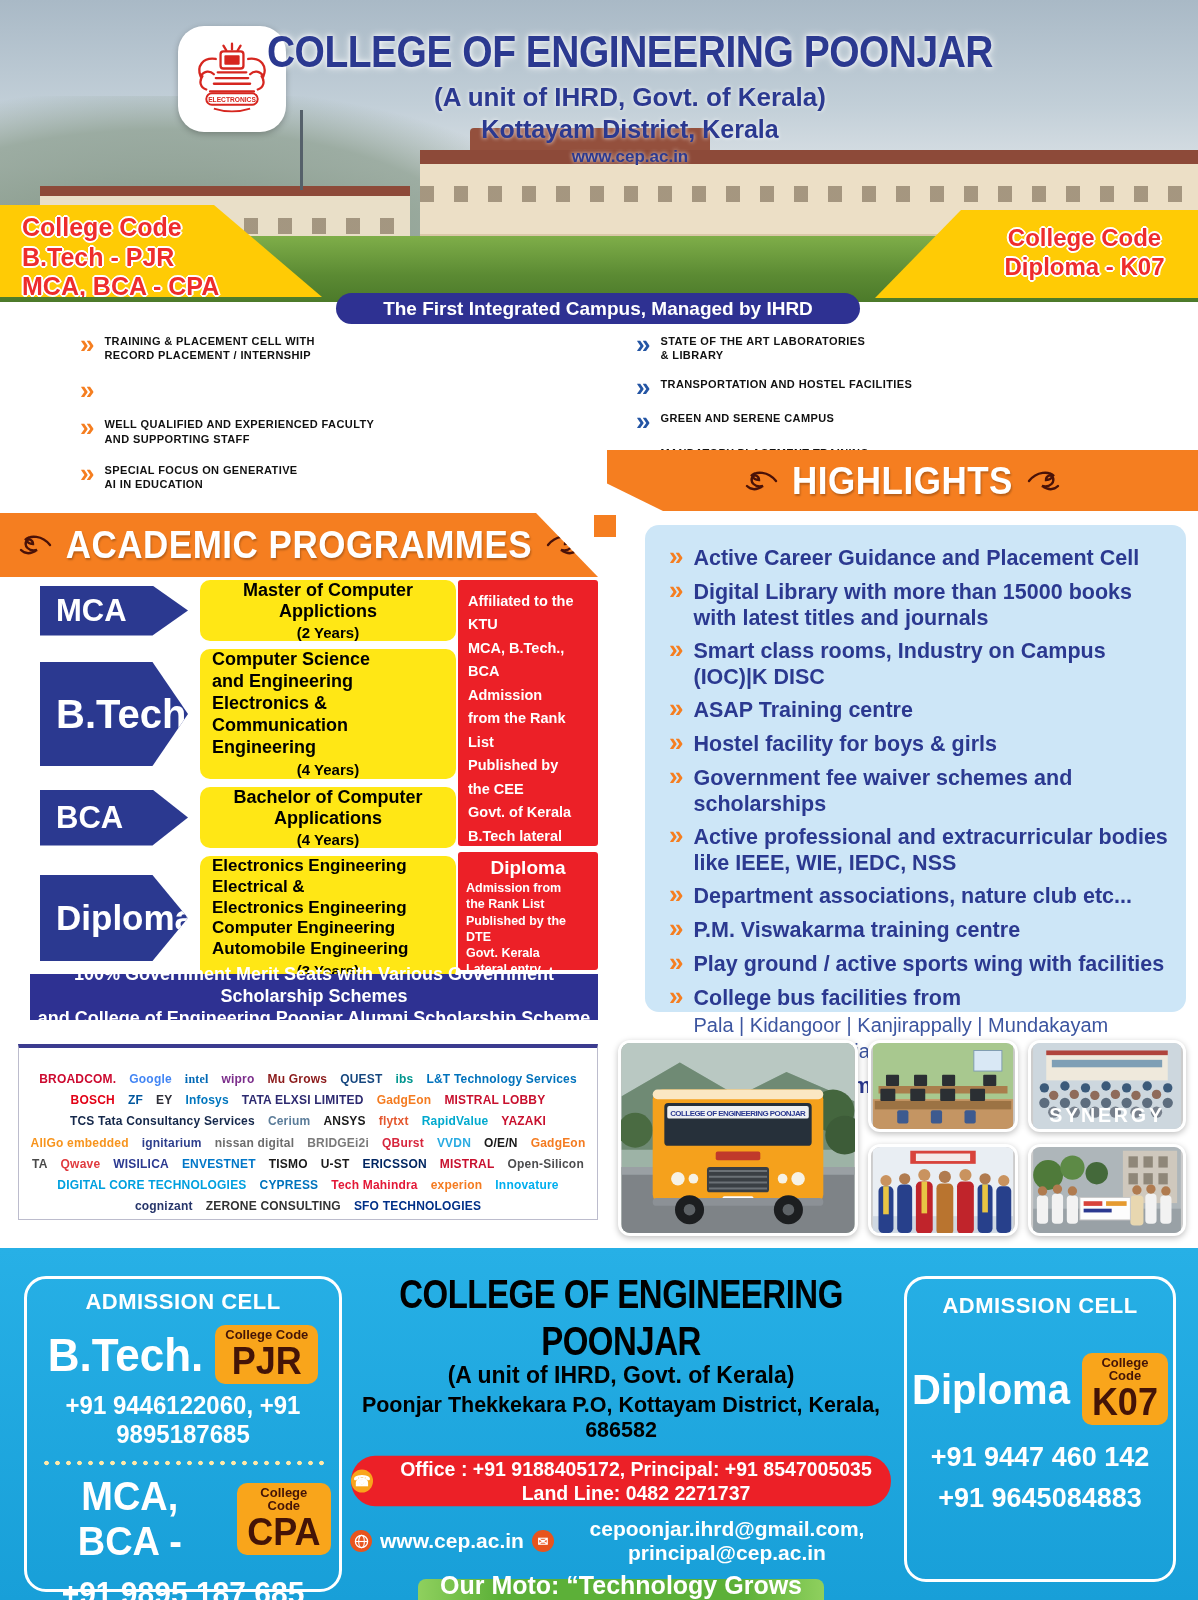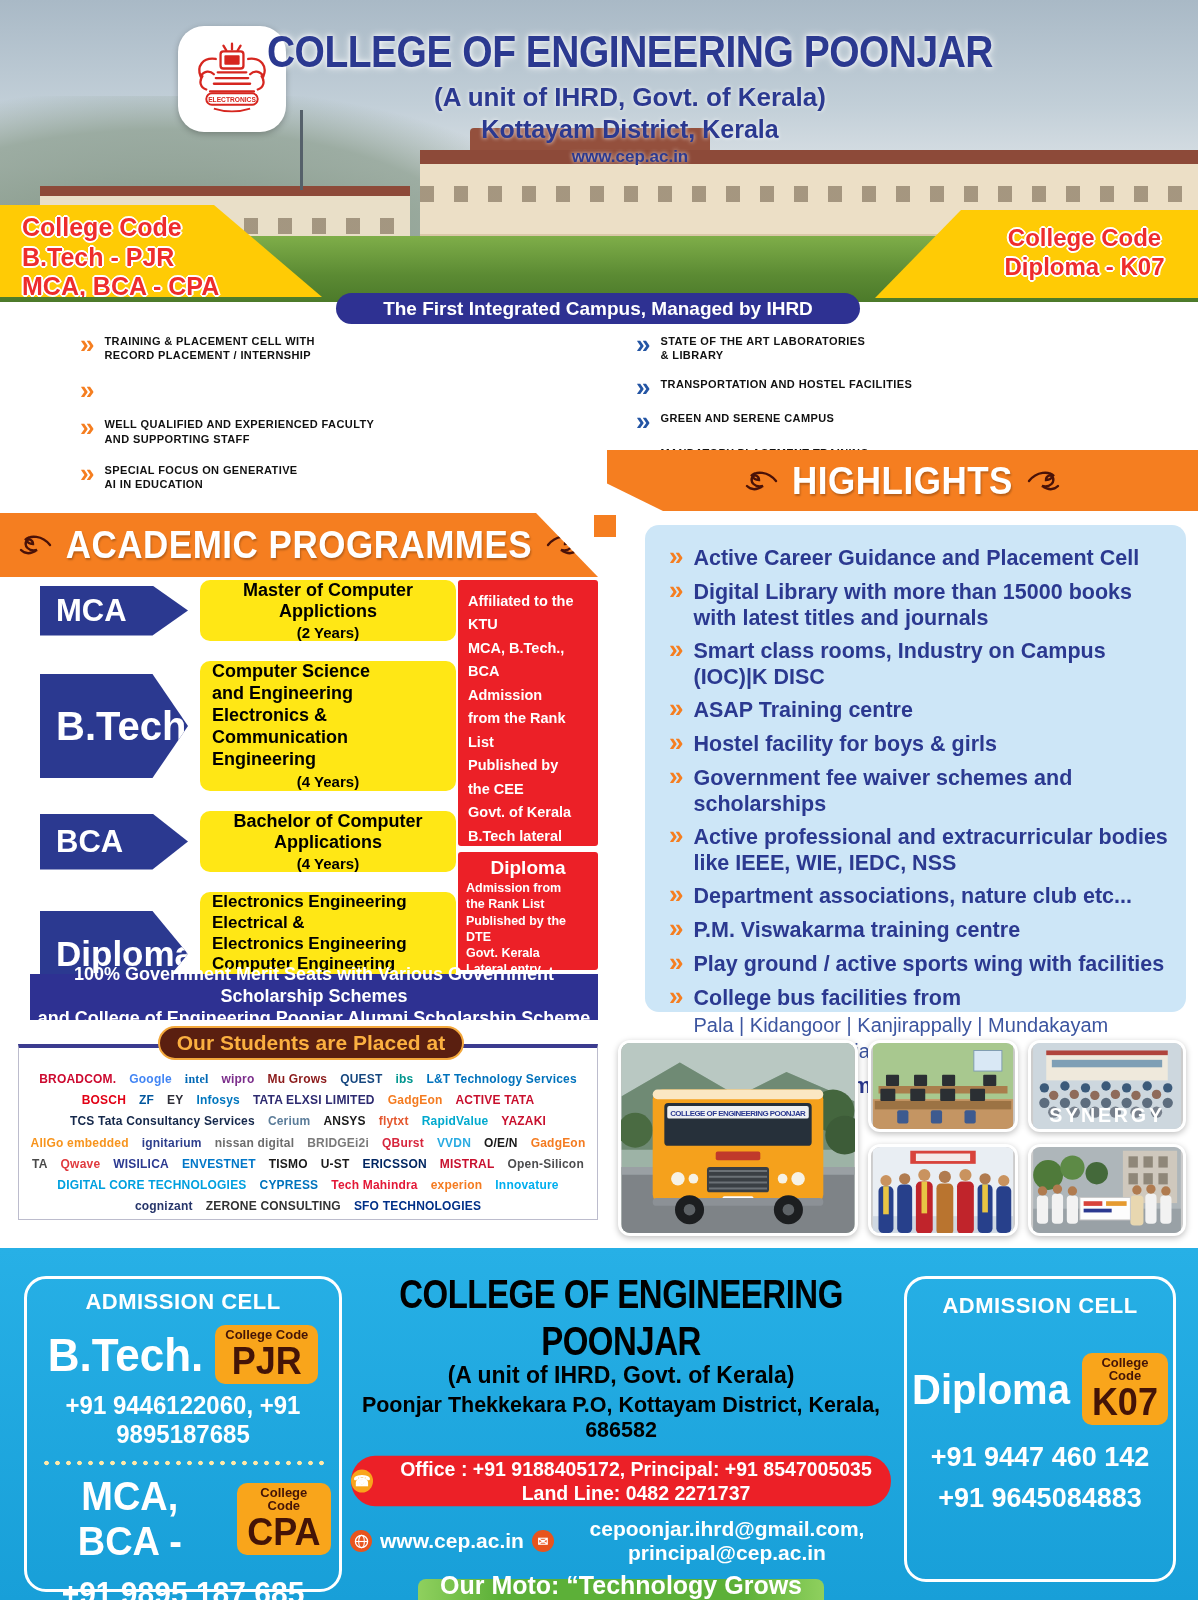--- a/index.html
+++ b/index.html
@@ -56,21 +56,21 @@
 
   
   #acad-band{left:0;top:513px;width:598px;height:64px;background:#f57e20;
     clip-path:polygon(0 0,536px 0,598px 100%,0 100%);display:flex;align-items:center;justify-content:center;gap:14px;}
   .band-title{color:#fff;font-weight:900;font-size:35px;letter-spacing:.5px;transform:scaleY(1.1);
     text-shadow:1px 2px 2px rgba(0,0,0,.25);}
   .flourish{width:34px;height:28px;}
   .flip{transform:scaleX(-1);}
   #orange-sq{left:594px;top:515px;width:22px;height:22px;background:#f57e20;}
 
-  #prog-rows{left:40px;top:580px;width:416px;display:flex;flex-direction:column;gap:20px;}
+  #prog-rows{left:40px;top:580px;width:416px;display:flex;flex-direction:column;gap:8px;}
   .prow{display:flex;align-items:center;gap:12px;}
   .parrow{background:#2b3990;color:#fff;font-weight:800;width:148px;flex:0 0 148px;
     clip-path:polygon(0 0,76% 0,100% 50%,76% 100%,0 100%);display:flex;align-items:center;padding-left:16px;}
   .pbox{background:#ffe715;border-radius:10px;color:#000000;font-weight:800;flex:1;padding:0 12px;}
   .pbox .yrs{text-align:center;font-size:15px;margin-top:2px;}
   .r1 .parrow{height:50px;font-size:31px;}
   .r2 .parrow{height:104px;font-size:40px;}
   .r3 .parrow{height:56px;font-size:31px;}
   .r4 .parrow{height:86px;font-size:35px;}
   .r1 .pbox{text-align:center;font-size:18px;}
@@ -351,21 +351,21 @@
         <span class="logo-chip" style="color: rgb(0, 86, 157);">ZF</span>
 
         <span class="logo-chip" style="color: rgb(46, 46, 56);">EY</span>
 
         <span class="logo-chip" style="color: rgb(0, 118, 190);">Infosys</span>
 
         <span class="logo-chip" style="color: rgb(45, 42, 112);">TATA ELXSI LIMITED</span>
 
         <span class="logo-chip" style="color: rgb(244, 123, 32);">GadgEon</span>
 
-        <span class="logo-chip" style="color: rgb(200, 16, 46);">ACTIVE TATA</span>
+        <span class="logo-chip" style="color: rgb(200, 16, 46);">MISTRAL LOBBY</span>
 
         <span class="logo-chip" style="color: rgb(21, 40, 75);">TCS Tata Consultancy Services</span>
 
         <span class="logo-chip" style="color: rgb(91, 124, 153);">Cerium</span>
 
         <span class="logo-chip" style="color: rgb(26, 26, 26);">ANSYS</span>
 
         <span class="logo-chip" style="color: rgb(228, 87, 46);">flytxt</span>
 
         <span class="logo-chip" style="color: rgb(0, 169, 206); text-align: center;">RapidValue</span>
@@ -415,23 +415,20 @@
         <span class="logo-chip" style="color: rgb(244, 123, 32);">experion</span>
 
         <span class="logo-chip" style="color: rgb(0, 174, 239);">Innovature</span>
 
         <span class="logo-chip" style="color: rgb(38, 53, 106);">cognizant</span>
 
         <span class="logo-chip" style="color: rgb(51, 51, 51);">ZERONE CONSULTING</span>
 
         <span class="logo-chip" style="color: rgb(0, 48, 135);">SFO TECHNOLOGIES</span>
       </div>
-  </div>
-  <div id="place-pill" class="abs">
-    <span>Our Students are Placed at</span>
   </div>
 
   <div id="hl-band" class="abs">
     <svg class="flourish" viewBox="0 0 34 28">
       <path d="M32 14 C24 4 12 4 7 9 C11 7 15 9 15 13 C11 13 9 11 9 9 C5 15 11 21 19 19 C13 23 7 23 3 19" stroke="#4a1208" stroke-width="2.4" fill="none" stroke-linecap="round"></path>
     </svg>
     <span class="band-title">HIGHLIGHTS</span>
     <svg class="flourish flip" viewBox="0 0 34 28">
       <path d="M32 14 C24 4 12 4 7 9 C11 7 15 9 15 13 C11 13 9 11 9 9 C5 15 11 21 19 19 C13 23 7 23 3 19" stroke="#4a1208" stroke-width="2.4" fill="none" stroke-linecap="round"></path>
     </svg>

